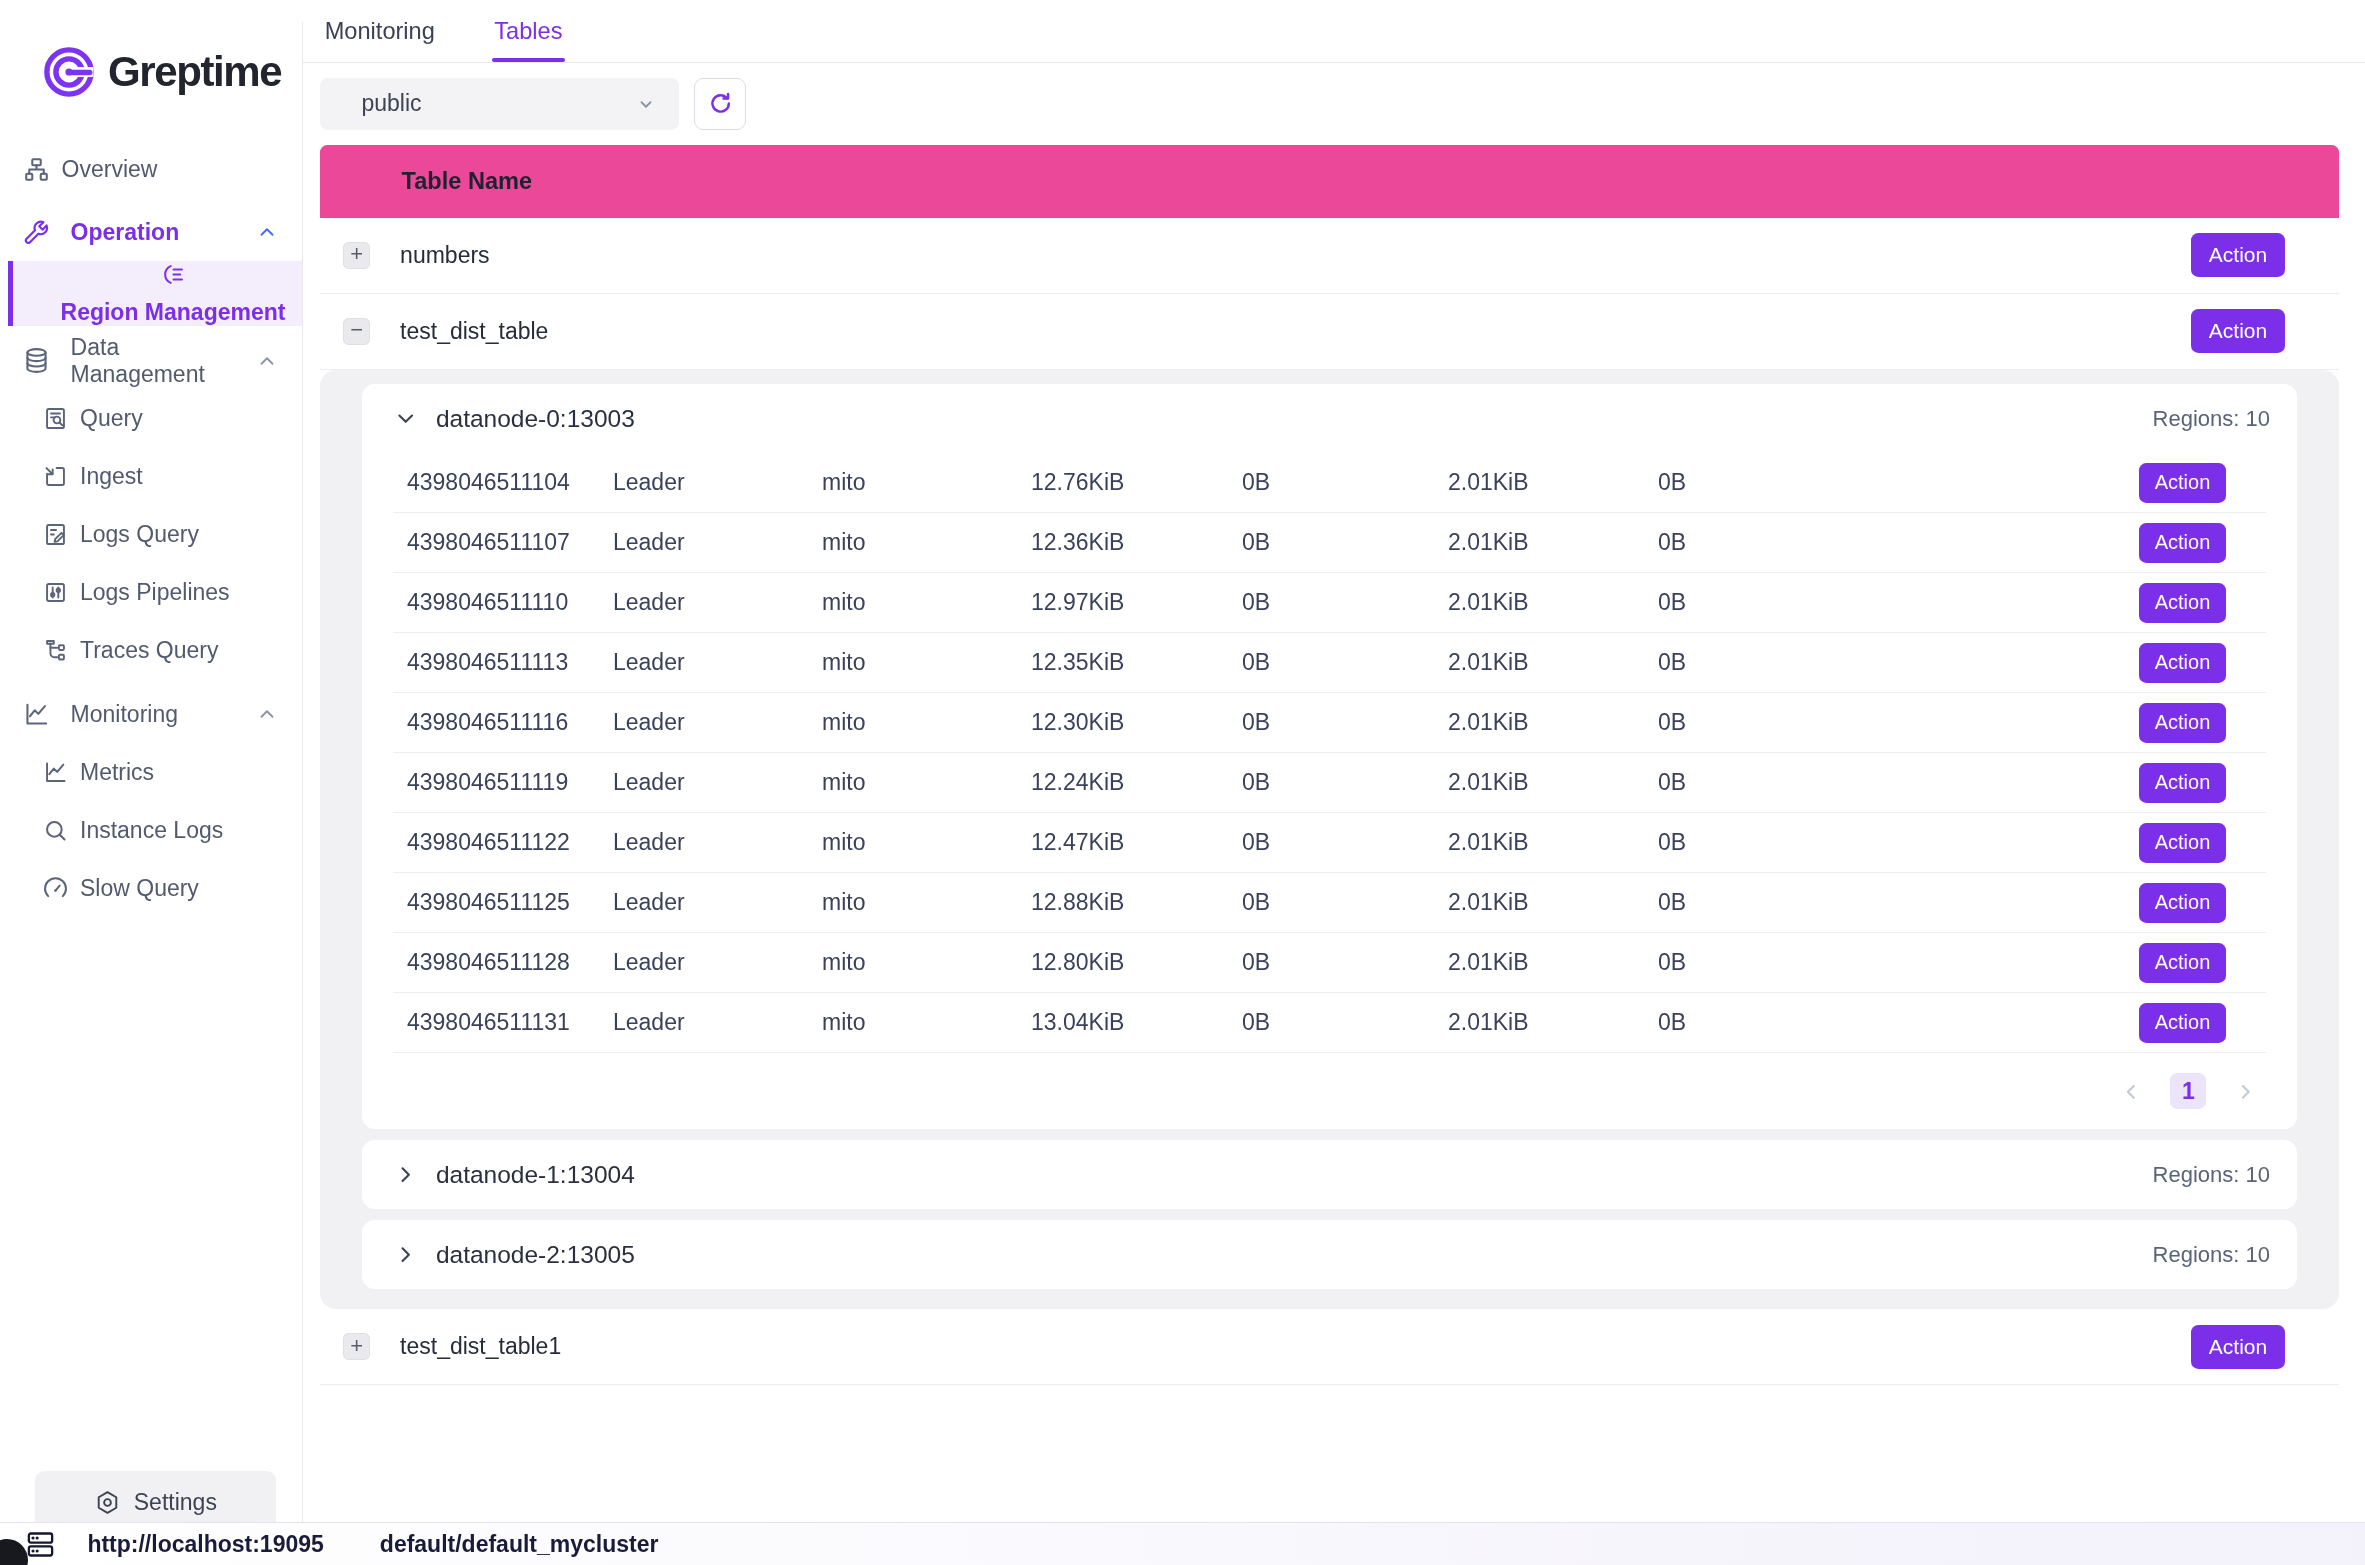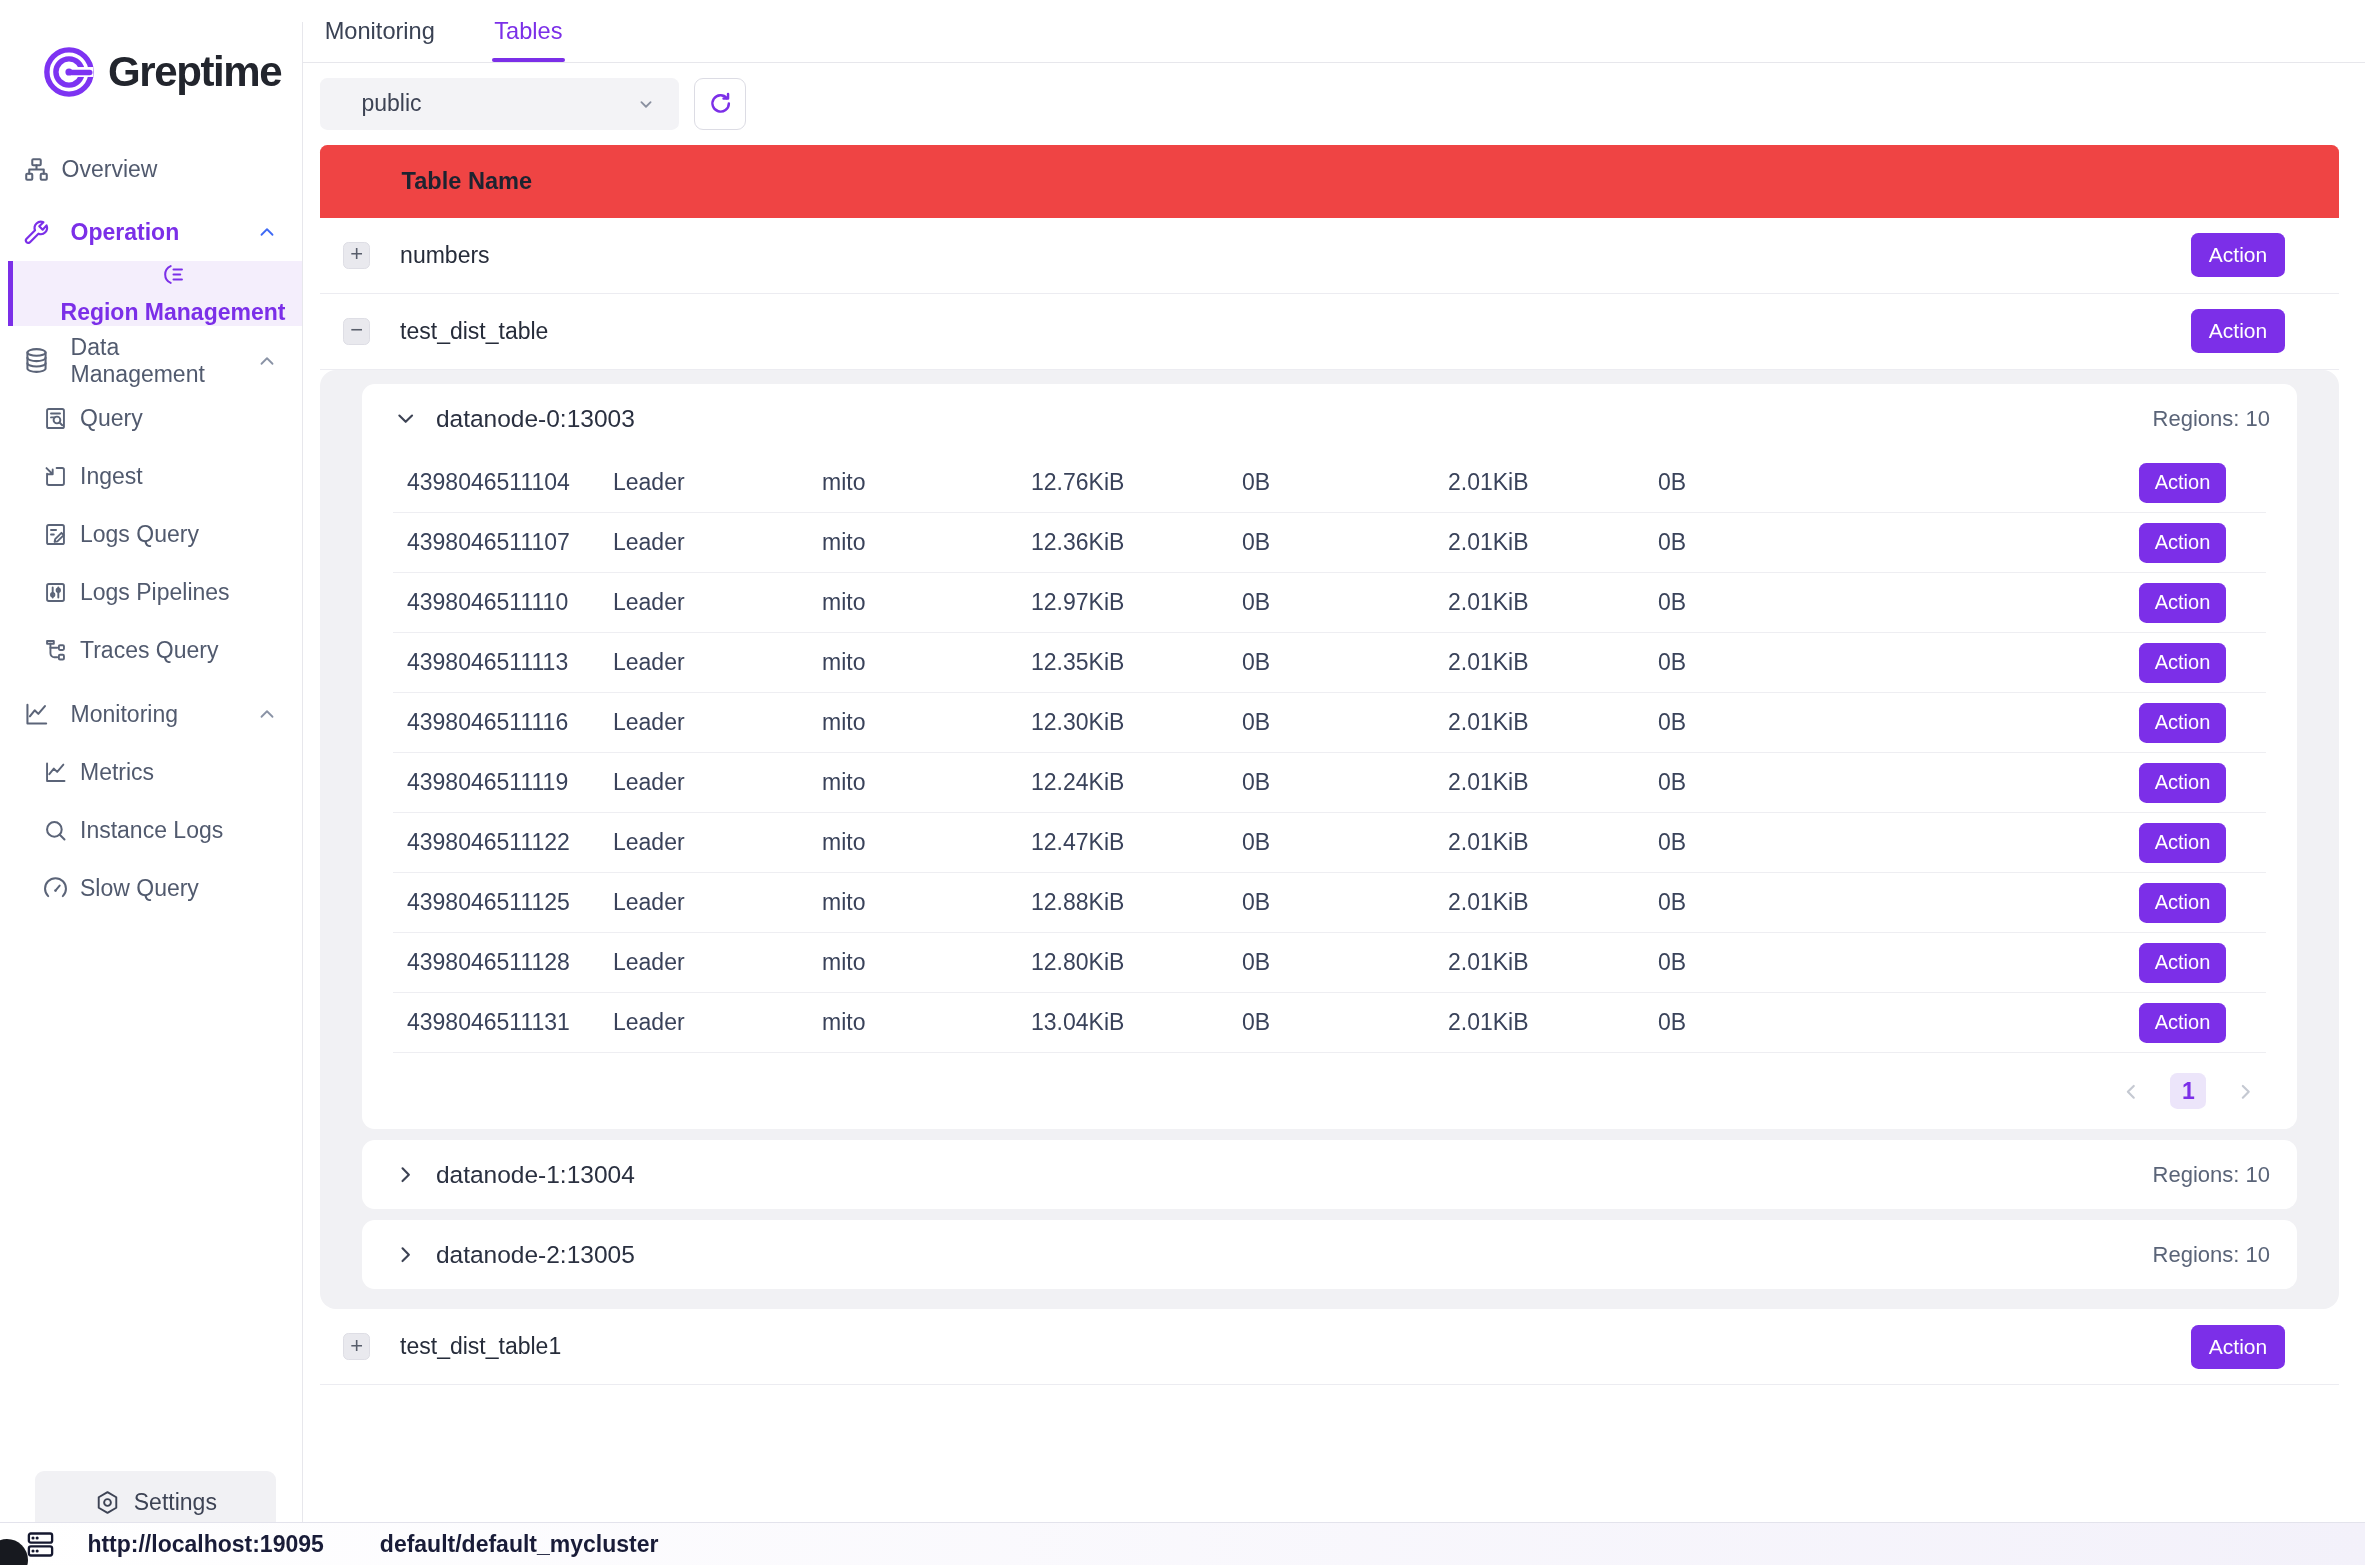--- a/index.html
+++ b/index.html
@@ -43,21 +43,21 @@
   .content { padding:14.5px 27px 0 24.5px; }
   .toolbar { display:flex; align-items:center; gap:15.4px; }
   .db-select { width:359px; height:52px; background:#f3f3f6; border-radius:7.3px;
     display:flex; align-items:center; padding:0 22px 0 42px; font-size:23px; color:#3d4354;
     cursor:pointer; }
   .db-select .chev { margin-left:auto; display:flex; }
   .refresh-btn { width:52px; height:52px; background:#fff; border:0.9px solid #dcdce4;
     border-radius:9px; display:flex; align-items:center; justify-content:center; cursor:pointer; }
 
   .tables-panel { margin-top:15.4px; }
-  .tp-header { height:73px; background:#ef4444; border-radius:7.3px 7.3px 0 0; display:flex;
+  .tp-header { height:73px; background:#ec4899; border-radius:7.3px 7.3px 0 0; display:flex;
     align-items:center; padding-left:82px; font-weight:bold; font-size:23.6px; color:#1d2330; }
   .t-row { height:76px; display:flex; align-items:center; border-bottom:0.9px solid #ececf1;
     background:#fff; }
   .expander { width:27px; height:27px; margin-left:23.6px; background:#e9e9ee;
     border:0.9px solid #dedee5; border-radius:5.4px; display:flex; align-items:center;
     justify-content:center; font-size:22px; line-height:1; color:#585e6b; cursor:pointer;
     font-family:inherit; padding-bottom:1.8px; }
   .t-name { margin-left:30px; font-size:23px; color:#262c3a; }
   .t-action { margin-left:auto; margin-right:54px; }
   .btn-action { background:#7c2fe8; color:#fff; border:none; border-radius:7.3px;

